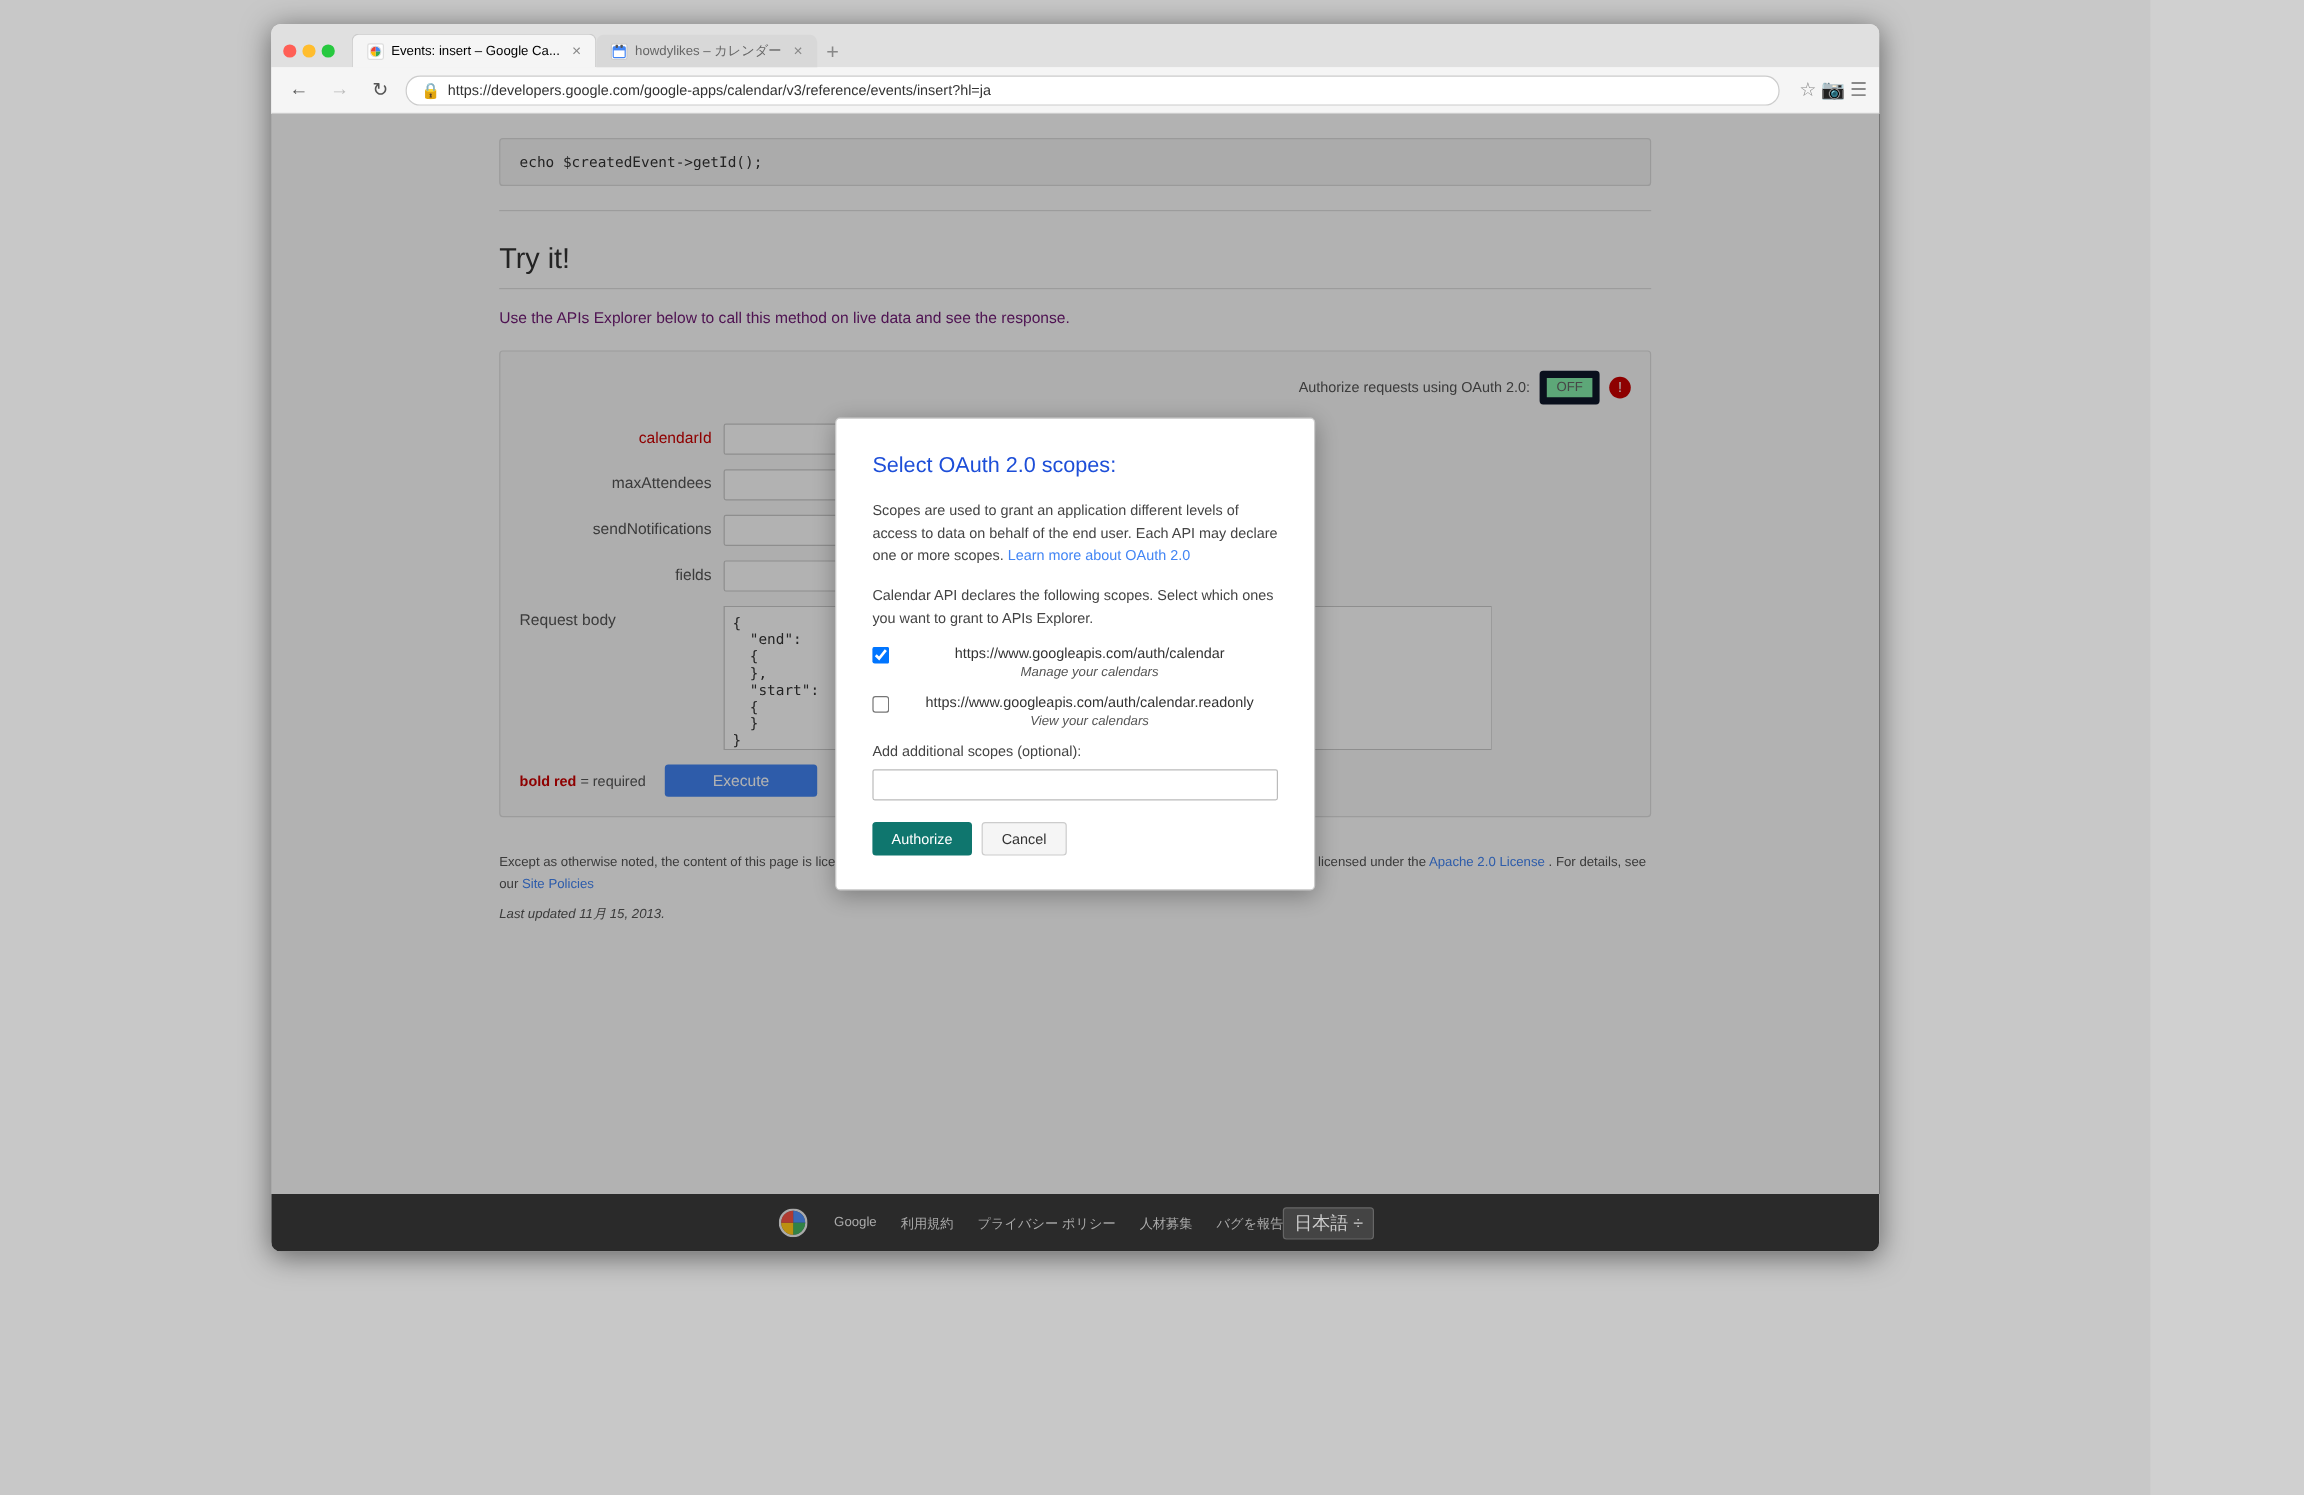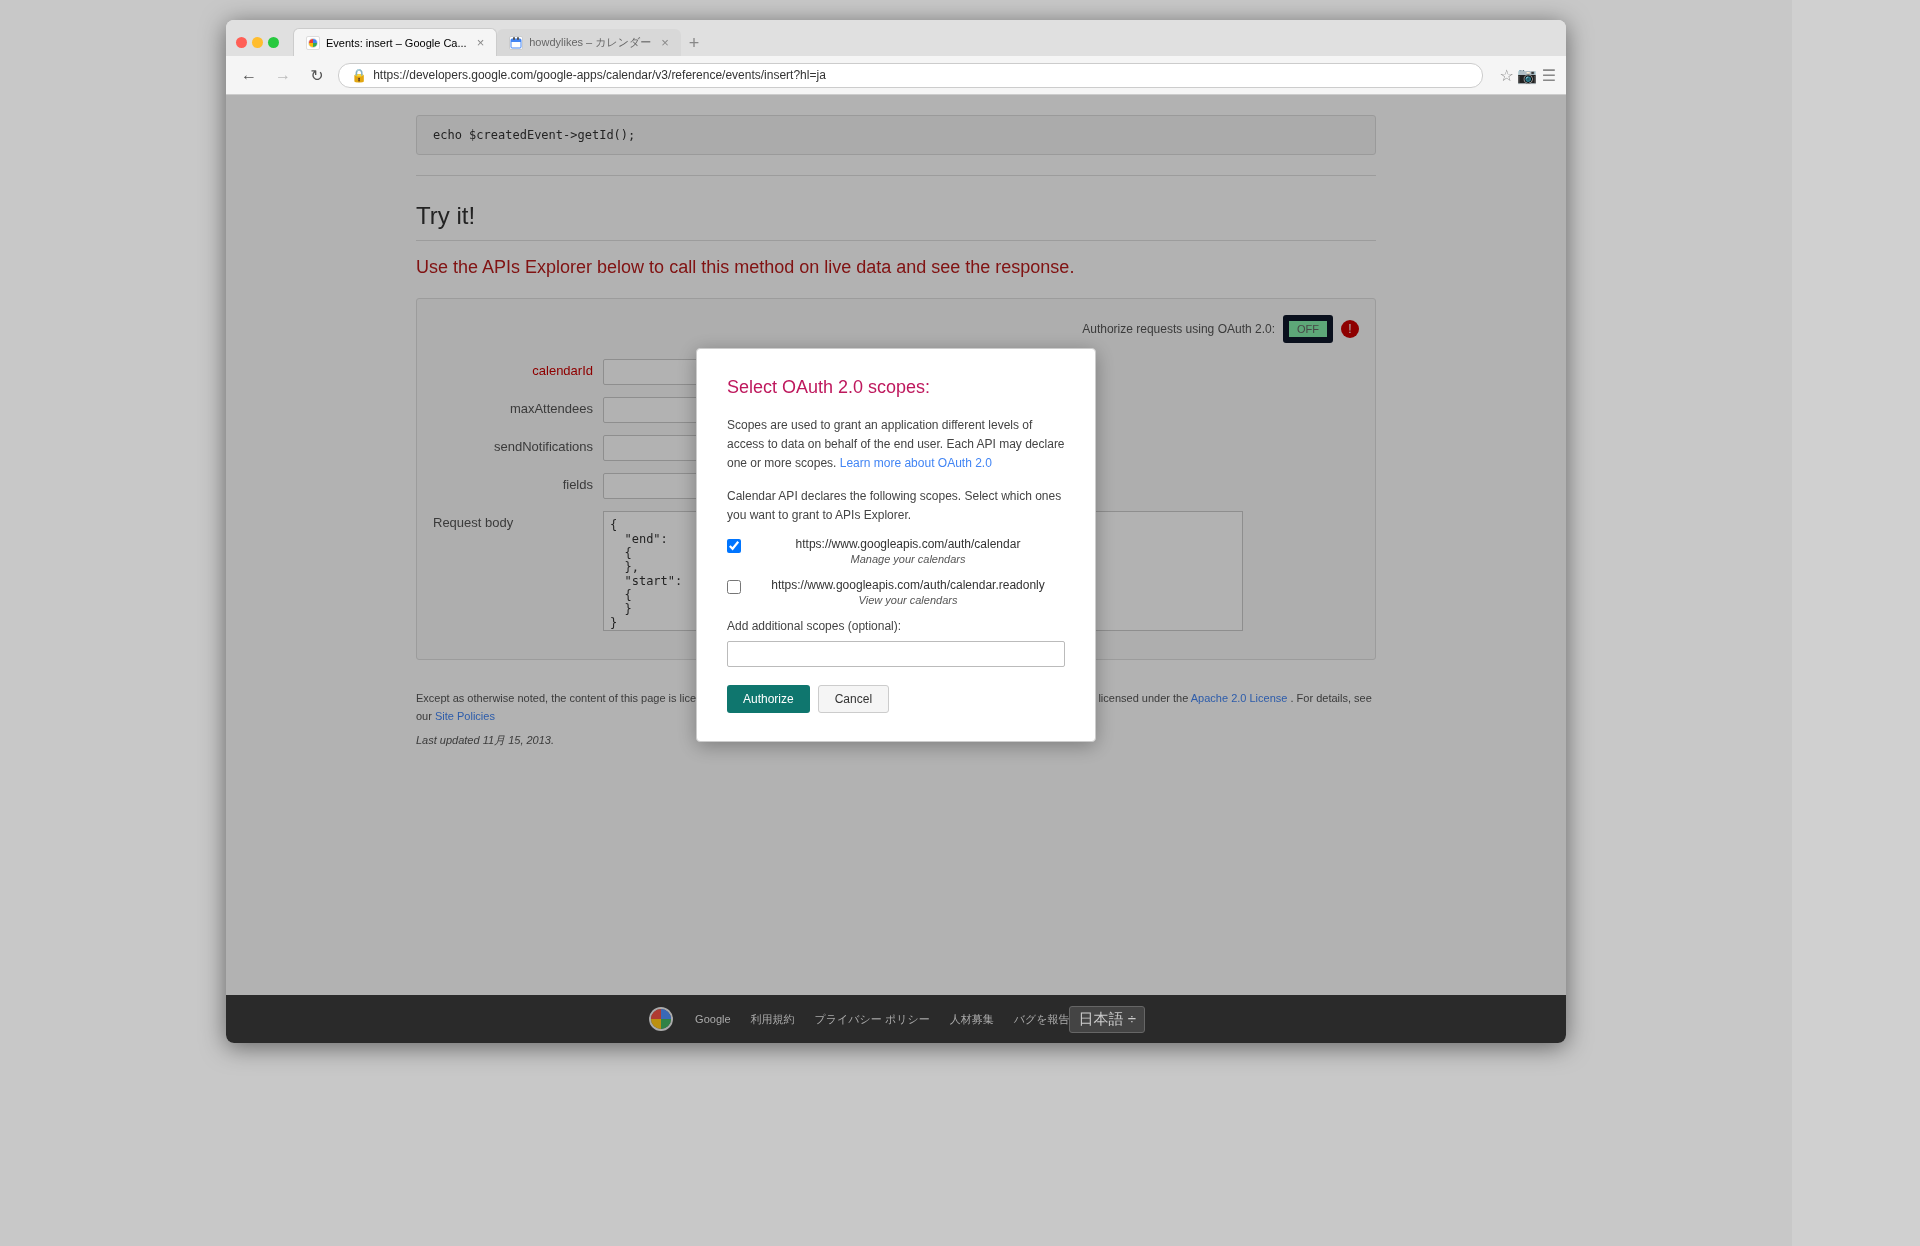--- a/index.html
+++ b/index.html
@@ -198,22 +198,22 @@
       padding-top: 10px;
     }
 
     .section-divider {
       border: none;
       border-top: 1px solid #e0e0e0;
       margin-bottom: 16px;
     }
 
     .section-description {
-      font-size: 18px;
-      color: #b91c1c;
+      font-size: 13px;
+      color: #701a75;
       margin-bottom: 20px;
     }
 
     
     .form-area {
       background: #f9f9f9;
       border: 1px solid #e0e0e0;
       border-radius: 3px;
       padding: 16px;
     }
@@ -432,21 +432,21 @@
       border: 1px solid #ccc;
       border-radius: 4px;
       padding: 28px 30px;
       width: 400px;
       box-shadow: 0 4px 20px rgba(0,0,0,0.3);
       position: relative;
     }
 
     .modal-title {
       font-size: 18px;
-      color: #be185d;
+      color: #1d4ed8;
       margin-bottom: 18px;
       font-weight: 400;
     }
 
     .modal-description {
       font-size: 12px;
       color: #444;
       line-height: 1.6;
       margin-bottom: 14px;
     }
@@ -670,20 +670,26 @@
             <textarea class="request-body-textarea" style="">{
   "end":
   {
   },
   "start":
   {
   }
 }</textarea>
           </div>
 
+          <div class="form-footer">
+            <span class="legend-text">
+              <span class="legend-bold-red">bold red</span><span> = required</span>
+            </span>
+            <button class="execute-btn">Execute</button>
+          </div>
 
         </div>
       </div>
 
       <div class="page-footer">
         <p class="license-text">
           <span>Except as otherwise noted, the content of this page is licensed under the</span>
           <a class="license-link">Creative Commons Attribution 3.0 License</a>
           <span>, and code samples are licensed under the</span>
           <a class="license-link">Apache 2.0 License</a>

